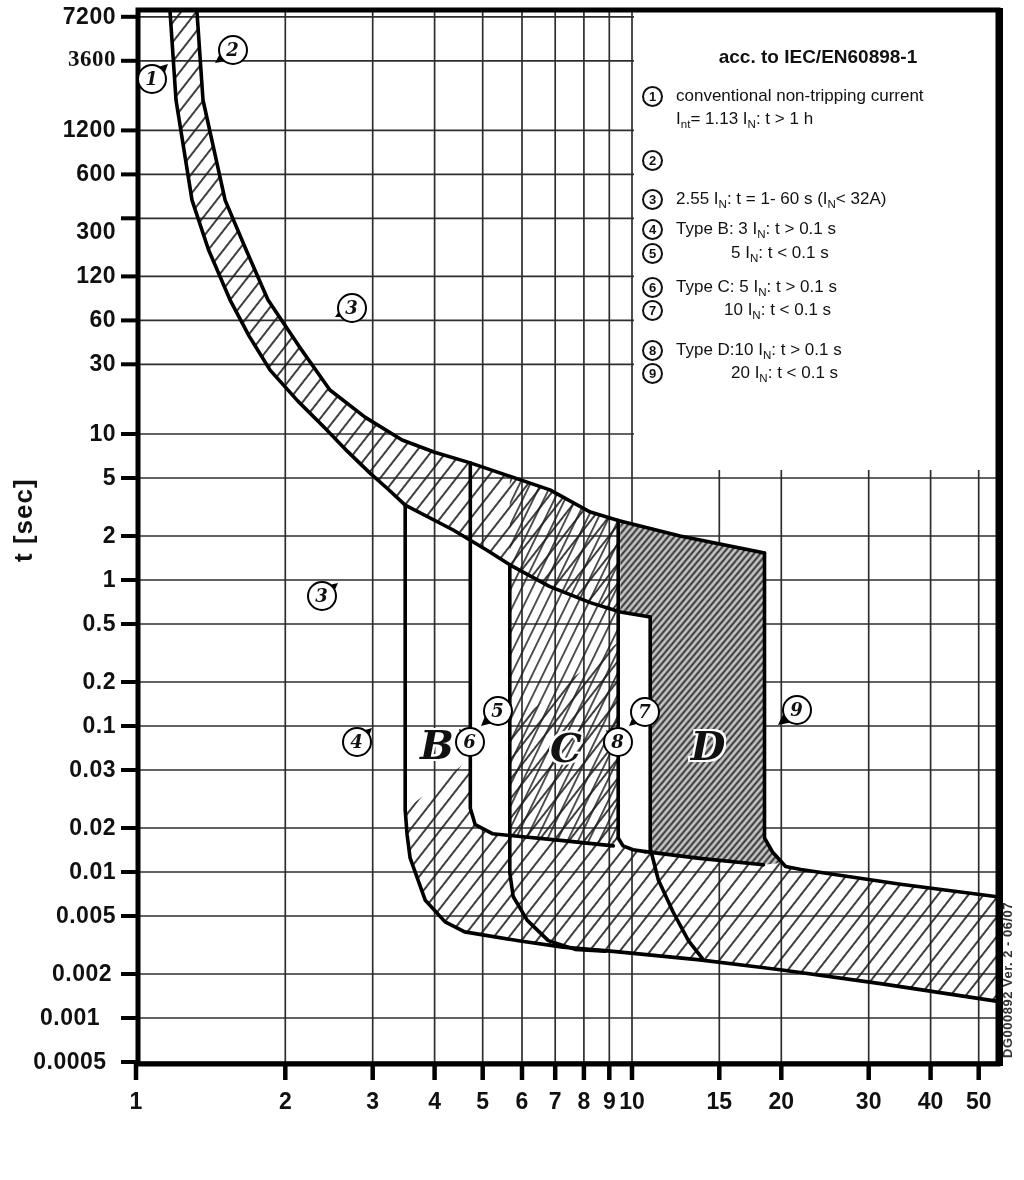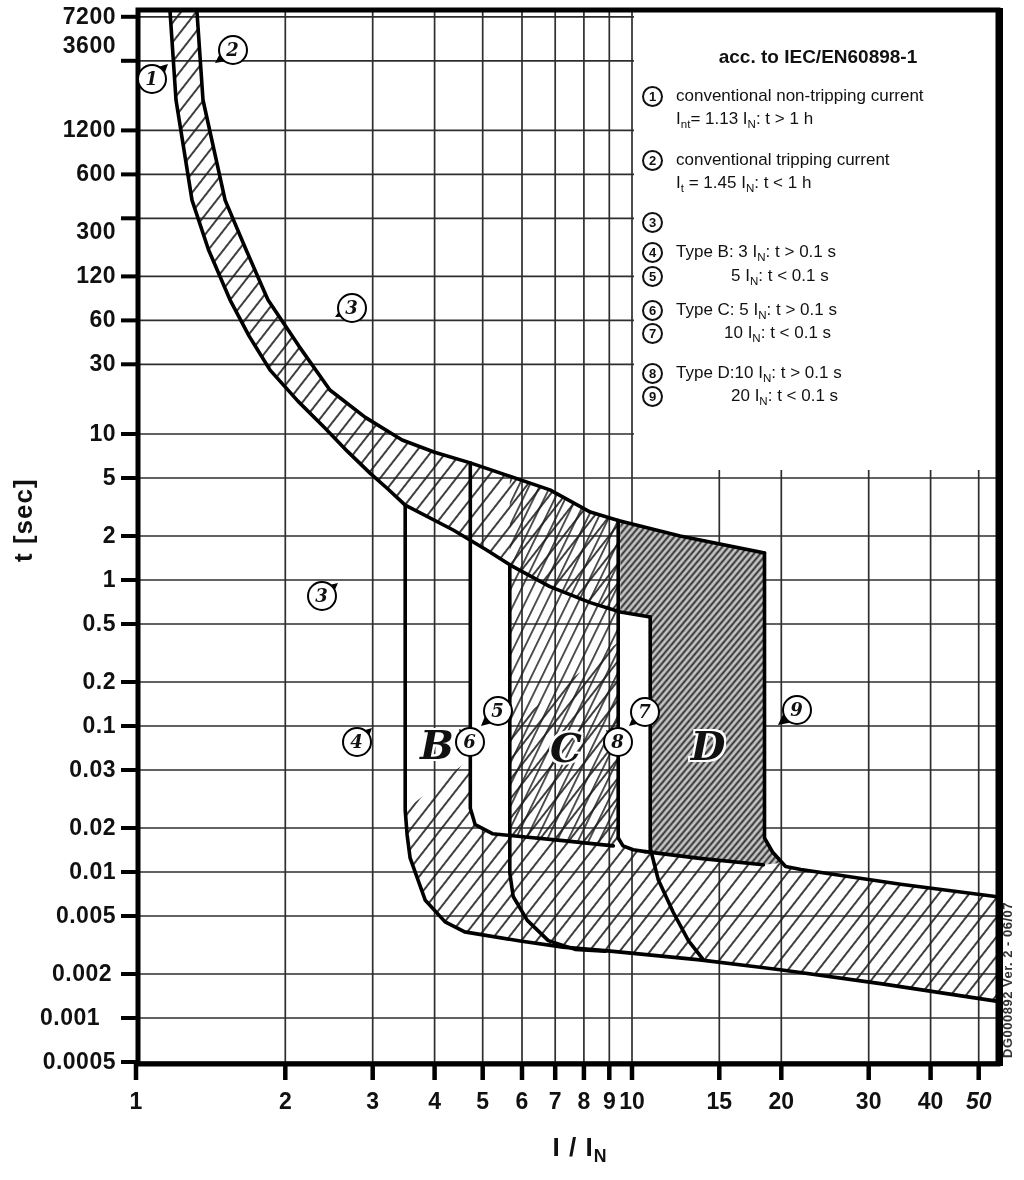--- a/index.html
+++ b/index.html
@@ -140,44 +140,40 @@
       <polygon points="338,583 320.5,586.9 330.6,599.3" fill="#000000"></polygon>
       <polygon points="372,728 354.8,733.1 365.8,744.8" fill="#000000"></polygon>
       <polygon points="481,726 498.3,721.4 487.7,709.4" fill="#000000"></polygon>
       <polygon points="459,729 463.2,746.4 475.4,736.0" fill="#000000"></polygon>
       <polygon points="629,726 646.3,721.5 635.8,709.4" fill="#000000"></polygon>
       <polygon points="606,730 611.7,747.0 623.0,735.7" fill="#000000"></polygon>
       <polygon points="778,725 795.5,721.4 785.6,708.8" fill="#000000"></polygon>
     </svg>
 
   <div class="ov" id="ylab"><span class="axlab">t [sec]</span></div>
-  <div class="ov" id="xlab"><span class="axlab">I / I<sub>N</sub></span></div>
 
   <div class="ov" id="legend">
     <div id="lg-title">
       <div>acc. to IEC/EN60898-1</div>
     </div>
     <div id="lg-items">
         <div class="lgrow" style="margin-top: 15px;">
           <div class="lgc">1</div>
           <div class="lgt">
             <div>conventional non-tripping current</div>
             <div>I<sub>nt</sub>= 1.13 I<sub>N</sub>: t &gt; 1 h</div>
           </div>
         </div>
         <div class="lgrow" style="margin-top: 18px;">
           <div class="lgc">2</div>
-          <div class="lgt">
-            <div>conventional tripping current</div>
-            <div>I<sub>t</sub> = 1.45 I<sub>N</sub>: t &lt; 1 h</div>
-          </div>
         </div>
         <div class="lgrow" style="margin-top: 16px;">
           <div class="lgc">3</div>
           <div class="lgt">
+            <div>2.55 I<sub>N</sub>: t = 1- 60 s (I<sub>N</sub>&lt; 32A)</div>
           </div>
         </div>
         <div class="lgrow" style="margin-top: 7px;">
           <div class="lgc">4</div>
           <div class="lgt">
             <div>Type B: 3 I<sub>N</sub>: t &gt; 0.1 s</div>
           </div>
         </div>
         <div class="lgrow" style="margin-top: 1px;">
           <div class="lgc">5</div>
@@ -207,56 +203,56 @@
           <div class="lgc">9</div>
           <div class="lgt">
             <div style="padding-left: 55px;">20 I<sub>N</sub>: t &lt; 0.1 s</div>
           </div>
         </div>
       </div>
   </div>
 
   <div class="ov" id="sidetext">DG000892 Ver. 2 - 06/07</div>
 <div class="ov ytl" style="left: 24px; top: 2.82946px;">7200</div>
-    <div class="ov ytl" style="left: 24px; top: 32px;">3600</div>
+    <div class="ov ytl" style="left: 24px; top: 46px; font-family: Liberation Serif, serif;">3600</div>
     <div class="ov ytl" style="left: 24px; top: 116.44px;">1200</div>
     <div class="ov ytl" style="left: 24px; top: 160.39px;">600</div>
     <div class="ov ytl" style="left: 24px; top: 204.34px; margin-top: 14px;">300</div>
     <div class="ov ytl" style="left: 24px; top: 262.44px;">120</div>
     <div class="ov ytl" style="left: 24px; top: 306.39px;">60</div>
     <div class="ov ytl" style="left: 24px; top: 350.34px;">30</div>
     <div class="ov ytl" style="left: 24px; top: 420px;">10</div>
     <div class="ov ytl" style="left: 24px; top: 463.95px;">5</div>
     <div class="ov ytl" style="left: 24px; top: 522.05px;">2</div>
     <div class="ov ytl" style="left: 24px; top: 566px;">1</div>
     <div class="ov ytl" style="left: 24px; top: 609.95px;">0.5</div>
     <div class="ov ytl" style="left: 24px; top: 668.05px;">0.2</div>
     <div class="ov ytl" style="left: 24px; top: 712px;">0.1</div>
     <div class="ov ytl" style="left: 24px; top: 755.95px;">0.03</div>
     <div class="ov ytl" style="left: 24px; top: 814.05px;">0.02</div>
     <div class="ov ytl" style="left: 24px; top: 858px;">0.01</div>
     <div class="ov ytl" style="left: 24px; top: 901.95px;">0.005</div>
     <div class="ov ytl" style="left: 36px; top: 960.05px; text-align: center;">0.002</div>
     <div class="ov ytl" style="left: 24px; top: 1004px; text-align: center;">0.001</div>
-    <div class="ov ytl" style="left: 24px; top: 1047.95px;">0.0005</div>
+    <div class="ov ytl" style="left: 24px; top: 1047.95px; text-align: center;">0.0005</div>
     <div class="ov xtl" style="left: 101px; top: 1088px;">1</div>
     <div class="ov xtl" style="left: 250.311px; top: 1088px;">2</div>
     <div class="ov xtl" style="left: 337.652px; top: 1088px;">3</div>
     <div class="ov xtl" style="left: 399.622px; top: 1088px;">4</div>
     <div class="ov xtl" style="left: 447.689px; top: 1088px;">5</div>
     <div class="ov xtl" style="left: 486.963px; top: 1088px;">6</div>
     <div class="ov xtl" style="left: 520.169px; top: 1088px;">7</div>
     <div class="ov xtl" style="left: 548.933px; top: 1088px;">8</div>
     <div class="ov xtl" style="left: 574.304px; top: 1088px;">9</div>
     <div class="ov xtl" style="left: 597px; top: 1088px;">10</div>
     <div class="ov xtl" style="left: 684.341px; top: 1088px;">15</div>
     <div class="ov xtl" style="left: 746.311px; top: 1088px;">20</div>
     <div class="ov xtl" style="left: 833.652px; top: 1088px;">30</div>
     <div class="ov xtl" style="left: 895.622px; top: 1088px;">40</div>
-    <div class="ov xtl" style="left: 943.689px; top: 1088px; font-style: italic;">50</div>
+    <div class="ov xtl" style="left: 943.689px; top: 1088px;">50</div>
     <div class="mk" style="left: 136.5px; top: 63.5px;">1</div>
     <div class="mk" style="left: 217.5px; top: 34.5px;">2</div>
     <div class="mk" style="left: 336.5px; top: 292.5px;">3</div>
     <div class="mk" style="left: 306.5px; top: 580.5px;">3</div>
     <div class="mk" style="left: 341.5px; top: 726.5px;">4</div>
     <div class="mk" style="left: 482.5px; top: 695.5px;">5</div>
     <div class="mk" style="left: 454.5px; top: 726.5px;">6</div>
     <div class="mk" style="left: 629.5px; top: 696.5px;">7</div>
     <div class="mk" style="left: 602.5px; top: 726.5px;">8</div>
     <div class="mk" style="left: 781.5px; top: 694.5px;">9</div>

